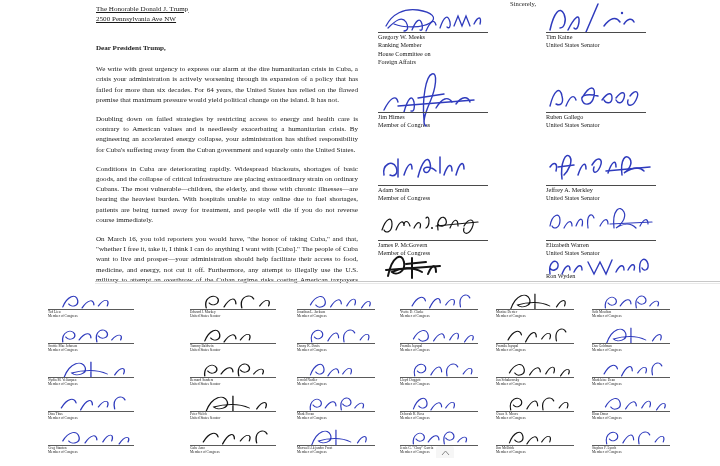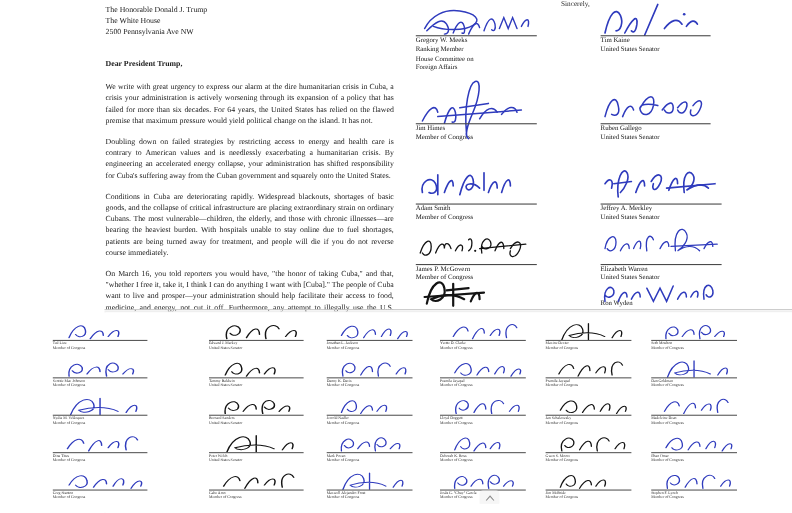--- a/index.html
+++ b/index.html
@@ -6,21 +6,21 @@
   body{width:720px;height:466px;overflow:hidden;font-family:"Liberation Serif",serif;color:#1a1a1a;position:relative;}
 
   .viewer{position:absolute;inset:0;background:#ffffff;overflow:hidden;}
 
   
   .page1{position:absolute;left:0;top:0;width:720px;height:281px;background:#fff;}
   .page-sep{position:absolute;left:95px;top:281px;width:625px;height:1px;background:#c8c8c8;}
   .page-sep2{position:absolute;left:95px;top:283px;width:625px;height:1px;background:#e8e8e8;}
 
   .letter-body{position:absolute;left:96px;top:4px;width:262px;}
-  .addr-line{font-size:7.1px;line-height:10.05px;white-space:nowrap;}
+  .addr-line{font-size:7.1px;line-height:10.05px;white-space:nowrap;text-decoration:underline;}
   .salutation{font-size:7.1px;line-height:10.05px;margin-top:19px;font-weight:bold;}
   .para{font-size:7.1px;line-height:10.2px;margin-top:9px;text-align:justify;}
   .para.first{margin-top:11px;}
 
   .sincerely{position:absolute;left:510px;top:0px;font-size:6.6px;color:#2a2a2a;}
 
   
   .sigblock{position:absolute;}
   .sig-rule{position:absolute;height:1px;background:#4a4a4a;}
   .sig-name{font-size:6.2px;line-height:8.3px;white-space:nowrap;color:#161616;}
@@ -42,21 +42,20 @@
 </style>
 </head>
 <body>
 
 <div class="viewer">
 
   <div class="page1">
 
     <div class="letter-body">
       <div class="addr-line">The Honorable Donald J. Trump</div>
-      <div class="addr-line">The White House</div>
       <div class="addr-line">2500 Pennsylvania Ave NW</div>
 
       <div class="salutation">Dear President Trump,</div>
 
       <div class="para first">We write with great urgency to express our alarm at the dire humanitarian crisis in Cuba, a crisis your administration is actively worsening through its expansion of a policy that has failed for more than six decades. For 64 years, the United States has relied on the flawed premise that maximum pressure would yield political change on the island. It has not.</div>
       <div class="para">Doubling down on failed strategies by restricting access to energy and health care is contrary to American values and is needlessly exacerbating a humanitarian crisis. By engineering an accelerated energy collapse, your administration has shifted responsibility for Cuba's suffering away from the Cuban government and squarely onto the United States.</div>
       <div class="para">Conditions in Cuba are deteriorating rapidly. Widespread blackouts, shortages of basic goods, and the collapse of critical infrastructure are placing extraordinary strain on ordinary Cubans. The most vulnerable—children, the elderly, and those with chronic illnesses—are bearing the heaviest burden. With hospitals unable to stay online due to fuel shortages, patients are being turned away for treatment, and people will die if you do not reverse course immediately.</div>
       <div class="para">On March 16, you told reporters you would have, "the honor of taking Cuba," and that, "whether I free it, take it, I think I can do anything I want with [Cuba]." The people of Cuba want to live and prosper—your administration should help facilitate their access to food, medicine, and energy, not cut it off. Furthermore, any attempt to illegally use the U.S. military to attempt an overthrow of the Cuban regime risks costing American taxpayers billions of dollars, American lives, and in all likelihood will leave the underlying political conditions unchanged. The United States cannot bomb Cuba out of economic collapse and</div>
     </div>
 

